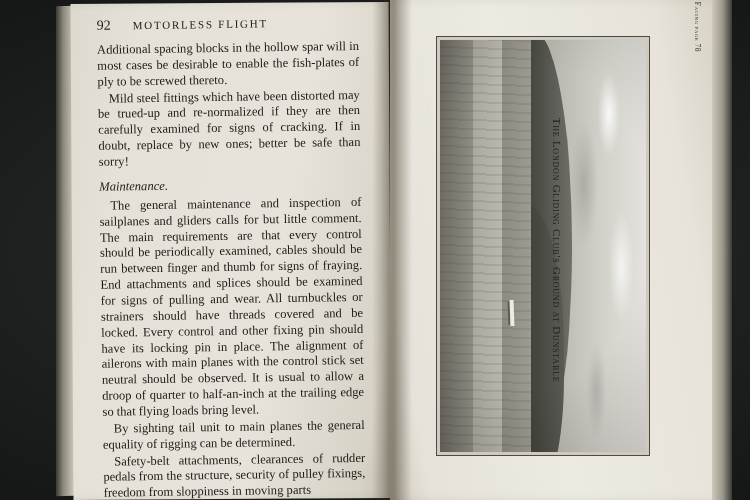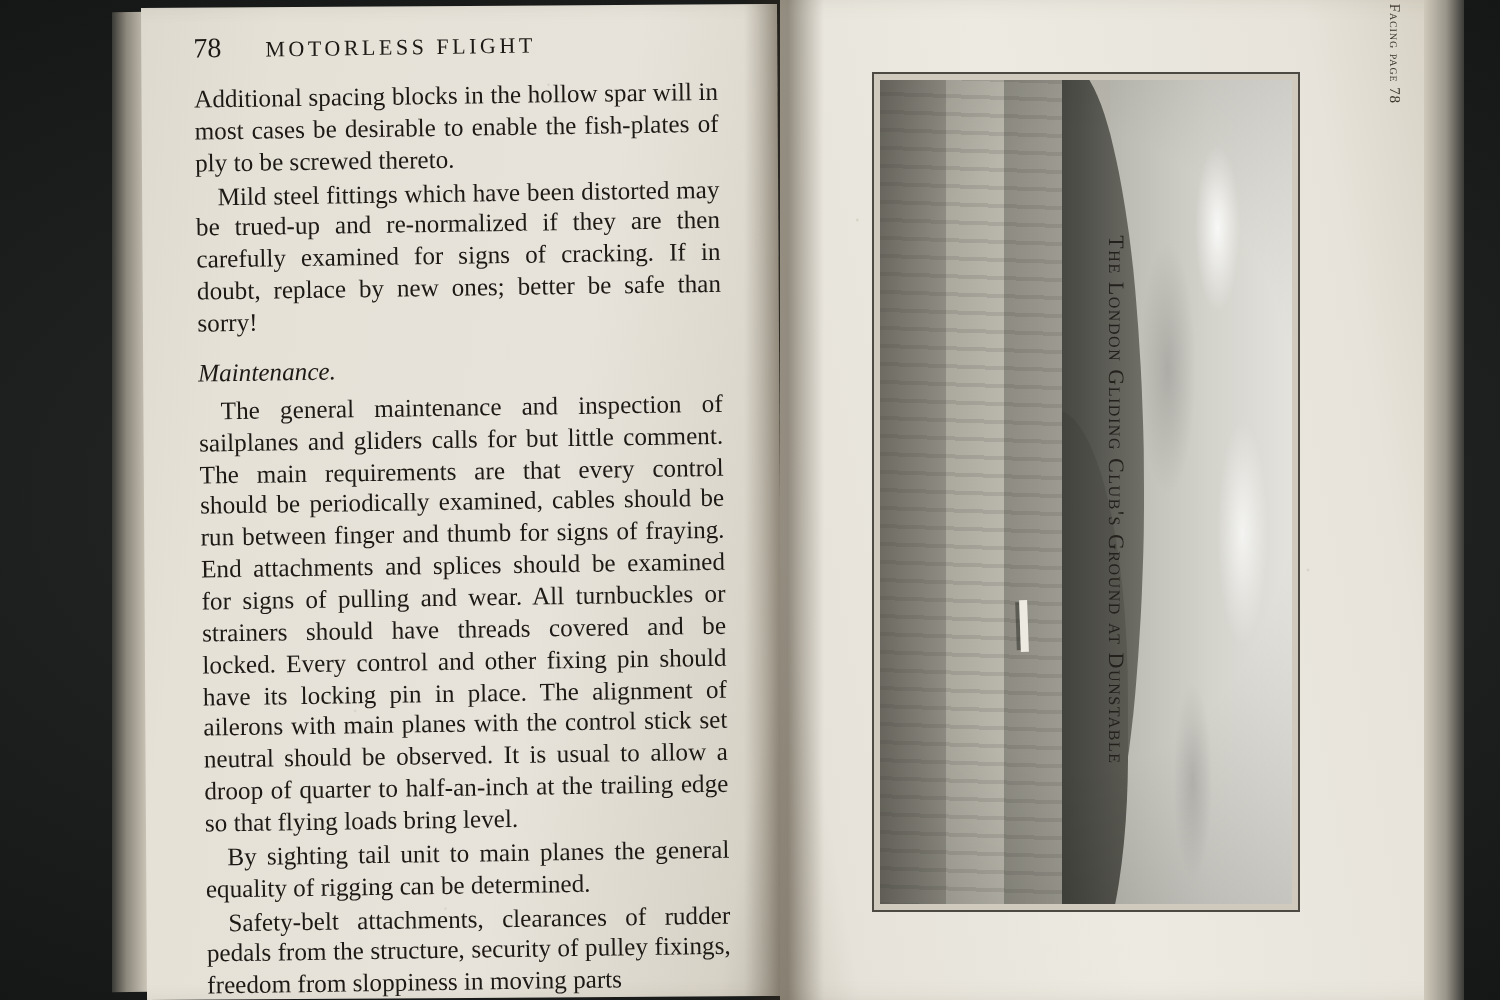--- a/index.html
+++ b/index.html
@@ -254,21 +254,21 @@
   <div class="edge-left"></div>
   <div class="edge-right"></div>
 
   <div class="book">
 
     <div class="page-left">
       <div class="speckle"></div>
       <div class="lp-inner tilt">
 
         <div class="runhead">
-          <span class="folio">78</span>
+          <span class="folio">92</span>
           <span class="runhead-title">MOTORLESS FLIGHT</span>
         </div>
 
         <p class="para">Additional spacing blocks in the hollow spar will in most cases be desirable to enable the fish-plates of ply to be screwed thereto.</p>
         <p class="para indent">Mild steel fittings which have been distorted may be trued-up and re-normalized if they are then carefully examined for signs of cracking. If in doubt, replace by new ones; better be safe than sorry!</p>
 
         <div class="subhead">Maintenance.</div>
 
         <p class="para indent">The general maintenance and inspection of sailplanes and gliders calls for but little comment. The main requirements are that every control should be periodically examined, cables should be run between finger and thumb for signs of fraying. End attachments and splices should be examined for signs of pulling and wear. All turnbuckles or strainers should have threads covered and be locked. Every control and other fixing pin should have its locking pin in place. The alignment of ailerons with main planes with the control stick set neutral should be observed. It is usual to allow a droop of quarter to half-an-inch at the trailing edge so that flying loads bring level.</p>
         <p class="para indent">By sighting tail unit to main planes the general equality of rigging can be determined.</p>

